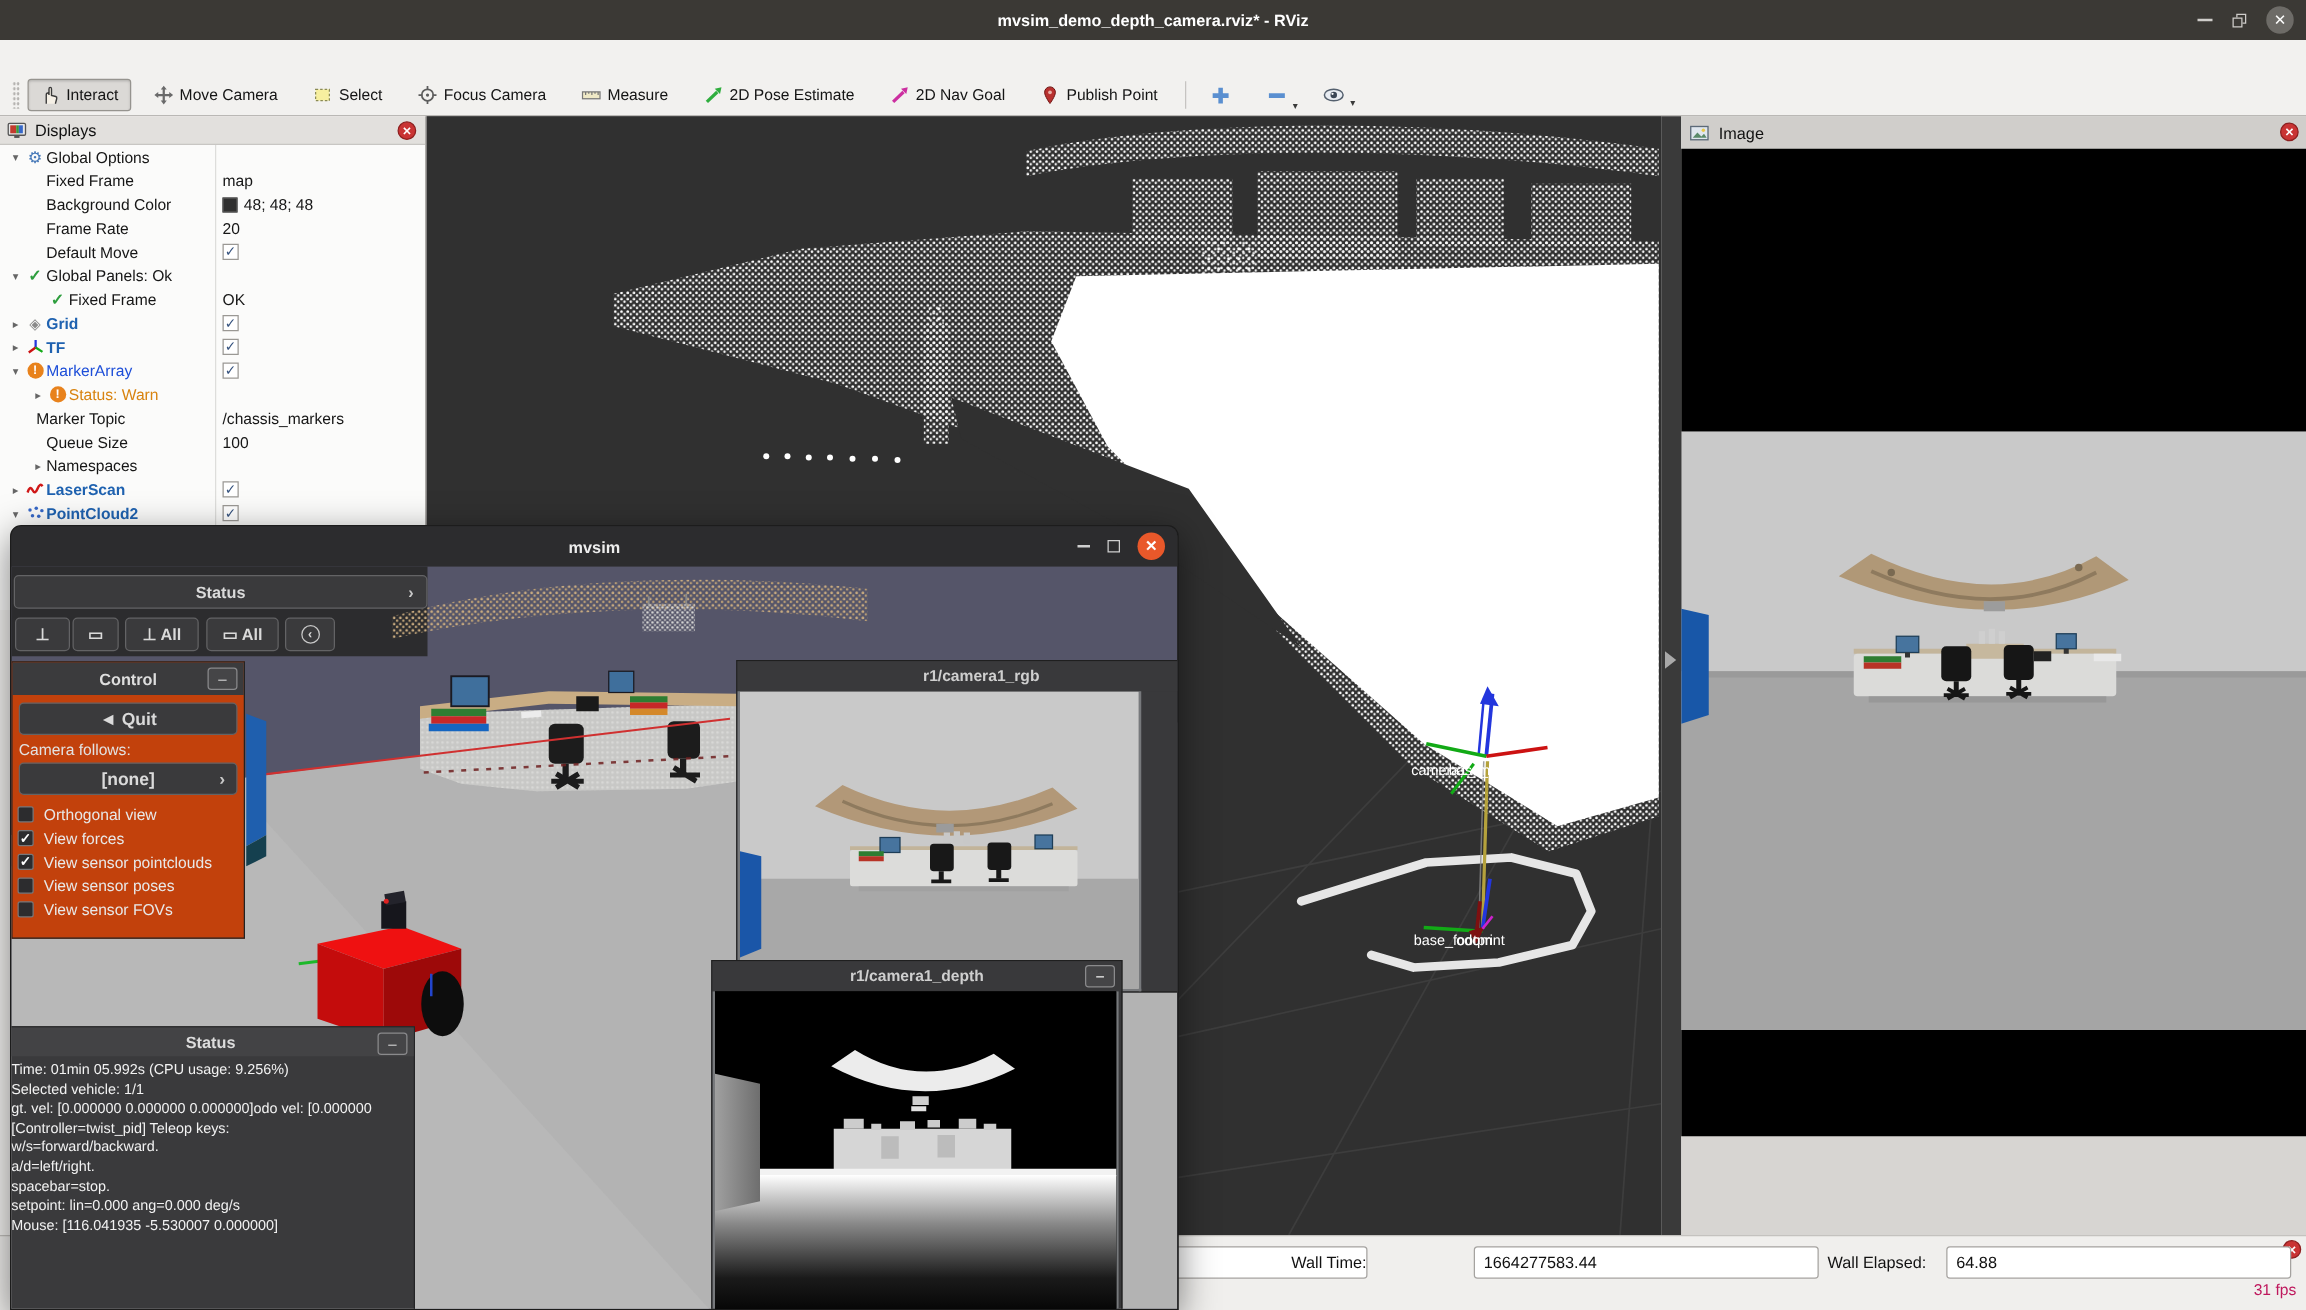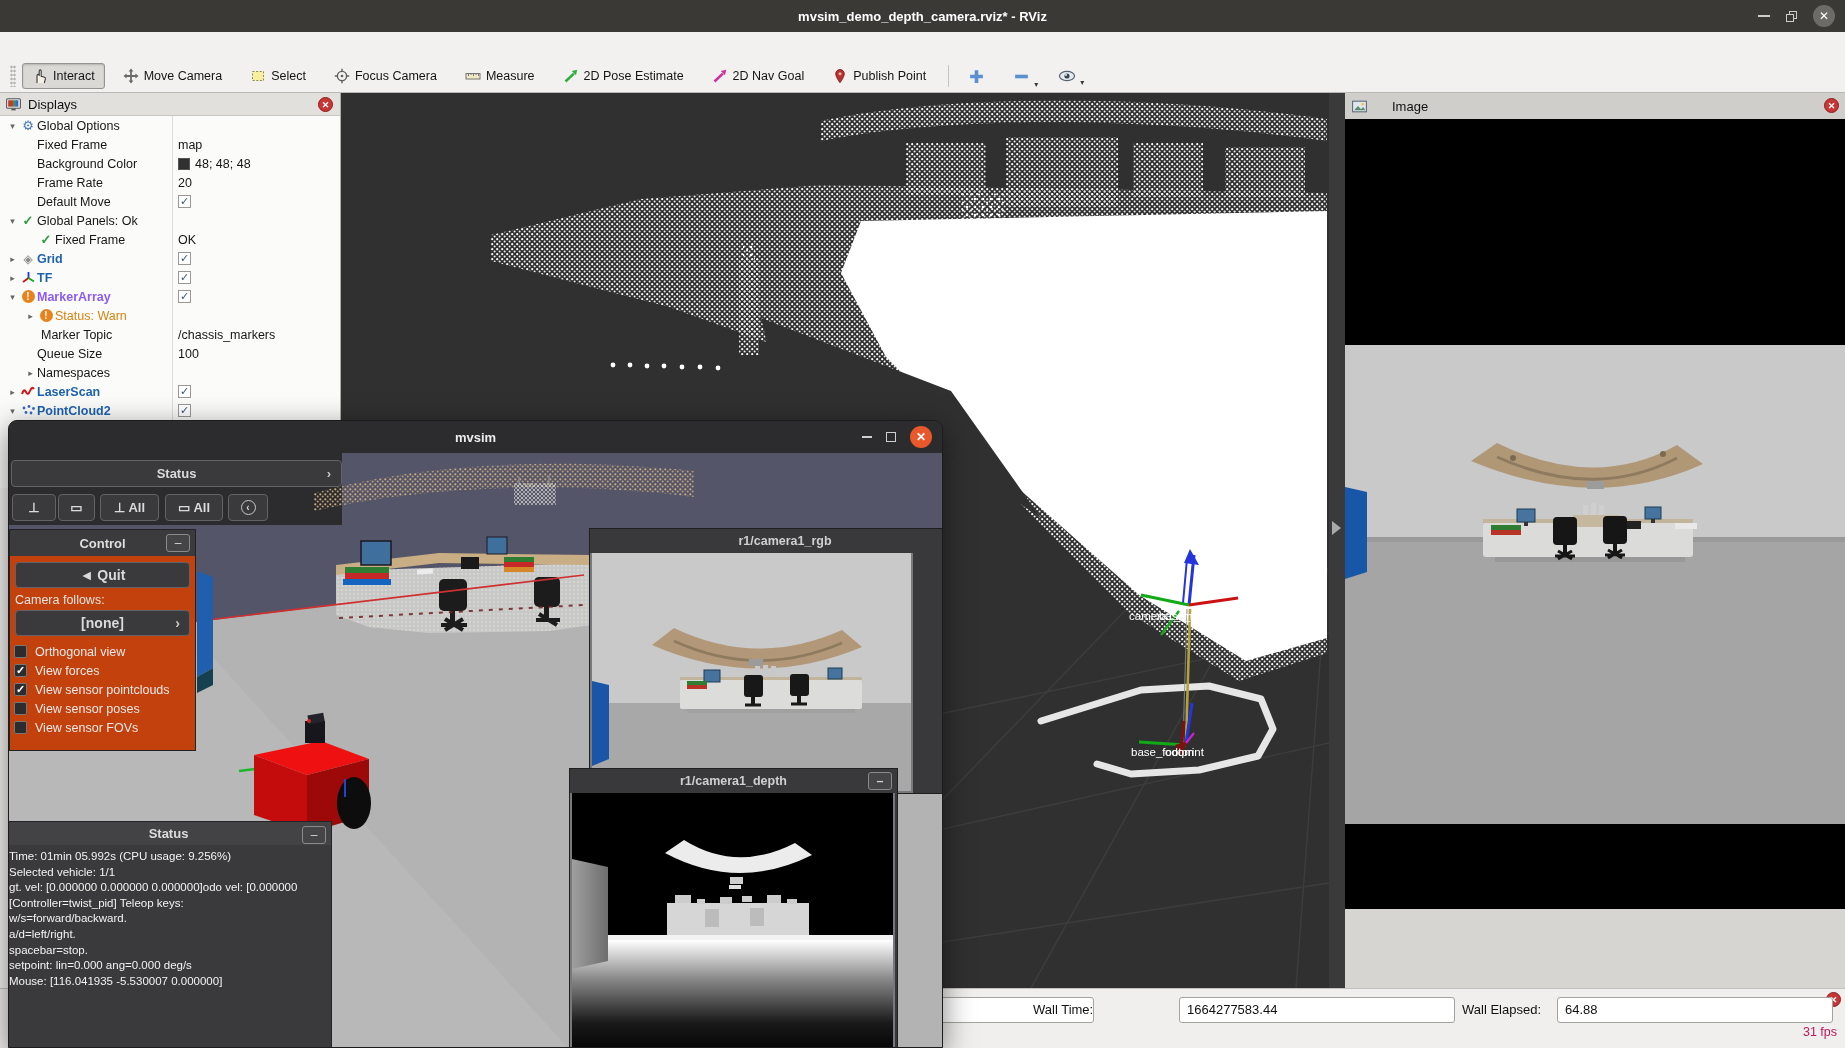--- a/index.html
+++ b/index.html
@@ -40,38 +40,38 @@
   .close-red { width:15px; height:15px; border-radius:50%; background:#c93434; border:1px solid #8d1f1f; color:#fff; font-size:9px; font-weight:bold; display:flex; align-items:center; justify-content:center; }
   .dp-header .close-red { position:absolute; right:7px; top:4px; }
   .dp-tree { position:relative; background:#fbfbfa; height:372px; overflow:hidden; }
   .dp-col-line { position:absolute; left:172px; top:0; width:1px; height:100%; background:#dddddb; }
   .drow { position:relative; height:19px; display:flex; align-items:center; font-size:12.5px; color:#161616; }
   .drow .tarrow { width:13px; text-align:center; font-size:9px; color:#666; flex:0 0 13px; }
   .drow .ticon { width:18px; flex:0 0 18px; display:flex; align-items:center; justify-content:center; }
   .drow .tlabel { white-space:nowrap; }
   .drow .tlabel.c-blue { color:#1f62b0; font-weight:bold; }
   .drow .tlabel.c-orange { color:#d8830f; }
-  .drow .tlabel.c-orange-b { color:#8b5cf6; font-weight:bold; }
+  .drow .tlabel.c-orange-b { color:#1d4ed8; font-weight:normal; }
   .dval { position:absolute; left:178px; top:0; height:19px; display:flex; align-items:center; gap:5px; font-size:12.5px; color:#161616; white-space:nowrap; }
   .cbx { width:13px; height:13px; background:#fff; border:1px solid #9a9894; display:flex; align-items:center; justify-content:center; font-size:11px; color:#35527e; }
   .cbx.on::after { content:"✓"; }
   .swatch { width:12px; height:12px; background:#303030; border:1px solid #555; }
   .warn-ic { width:13px; height:13px; border-radius:50%; background:#e8821c; color:#fff; font-weight:bold; font-size:10px; display:flex; align-items:center; justify-content:center; }
   .ok-ic { color:#2e9e3e; font-size:13px; font-weight:bold; }
   .gear-ic { color:#4779b8; font-size:13px; }
   .grid-ic { color:#8a8a8a; font-size:12px; }
 
   
   .view3d { position:absolute; left:341px; top:93px; width:988px; height:895px; background:#303030; overflow:hidden; }
   .splitter { position:absolute; left:1329px; top:93px; width:16px; height:895px; background:#3a3a3a; }
   .splitter .arr { position:absolute; left:3px; top:428px; width:0; height:0; border-top:7px solid transparent; border-bottom:7px solid transparent; border-left:9px solid #a9a9a9; }
 
   
   .image-panel { position:absolute; left:1345px; top:93px; width:500px; height:895px; background:#d7d5d2; }
-  .ip-header { position:relative; height:26px; display:flex; align-items:center; gap:24px; padding-left:6px; background:#d0cecb; }
+  .ip-header { position:relative; height:26px; display:flex; align-items:center; gap:7px; padding-left:6px; background:#d0cecb; }
   .ip-title { font-size:13px; color:#111; }
   .ip-header .close-red { position:absolute; right:6px; top:5px; }
   .ip-black { position:absolute; left:0; top:26px; width:500px; height:790px; background:#000; }
   .ip-img { position:absolute; left:0; top:252px; width:500px; height:479px; }
 
   
   .time-panel { position:absolute; left:0; top:988px; width:1845px; height:60px; background:#f0efed; border-top:1px solid #c4c2bf; }
   .tp-input { position:absolute; top:8px; height:26px; background:#fff; border:1px solid #a5a3a0; border-radius:3px; font-size:13px; color:#111; padding:0 7px; line-height:24px; white-space:nowrap; overflow:hidden; }
   .tp-label { position:absolute; top:13px; font-size:13px; color:#111; }
   .tp-fps { position:absolute; right:8px; top:36px; font-size:12.5px; color:#be185d; }
@@ -484,21 +484,21 @@
             <span class="cbx on"></span>
           </span>
         </div>
         <div class="drow" style="padding-left: 24px;">
           <span class="tarrow">▸</span>
           <span class="ticon">
             <span class="warn-ic">!</span>
           </span>
           <span class="tlabel c-orange">Status: Warn</span>
         </div>
-        <div class="drow" style="padding-left: 28px;">
+        <div class="drow" style="padding-left: 16px;">
           <span class="tarrow"></span>
           <span class="tlabel">Marker Topic</span>
           <span class="dval">/chassis_markers</span>
         </div>
         <div class="drow" style="padding-left: 24px;">
           <span class="tarrow"></span>
           <span class="tlabel">Queue Size</span>
           <span class="dval">100</span>
         </div>
         <div class="drow" style="padding-left: 24px;">

